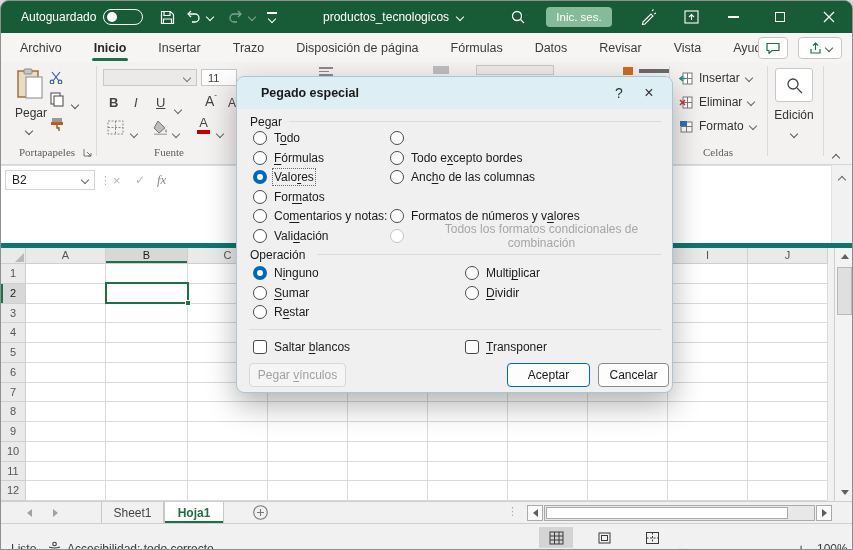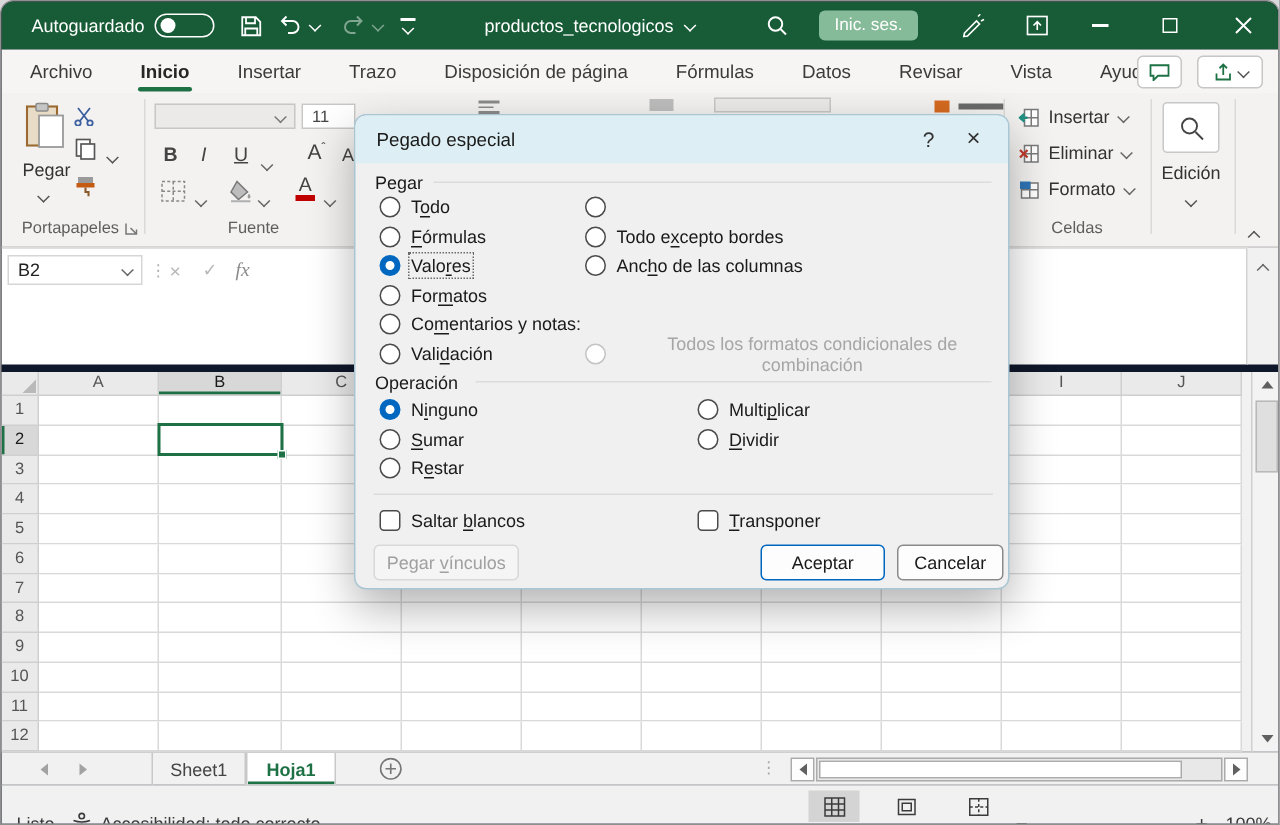--- a/index.html
+++ b/index.html
@@ -1,17 +1,17 @@
 <!DOCTYPE html>
 <html><head>
 <meta charset="utf-8">
 <style>
   * { margin:0; padding:0; box-sizing:border-box; font-family:"Liberation Sans","DejaVu Sans",sans-serif; }
   html,body { background:#d9d9d9; }
-  .window { position:relative; width:853px; height:550px; background:#0f172a;
+  .window { position:relative; width:853px; height:550px; background:#0f766e;
             border:1px solid #8f8f8f; border-radius:9px 9px 0 0; overflow:hidden; }
 
   
   .titlebar { position:absolute; left:0; top:0; width:853px; height:32px; background:#185c37; color:#fff;
               border-radius:8px 8px 0 0; }
   .titlebar .tb { position:absolute; top:0; height:32px; display:flex; align-items:center; color:#fff; }
   .autosave-label { left:20px; font-size:12px; }
   .toggle { position:absolute; left:102px; top:8px; width:40px; height:16px; border:1px solid #fff;
             border-radius:8px; }
   .toggle .knob { position:absolute; left:3px; top:2px; width:10px; height:10px; border-radius:50%; background:#fff; }
@@ -33,21 +33,21 @@
   .tab:first-child { margin-left:17px; }
   .tab.active { color:#262626; font-weight:700; }
   .tab.active::after { content:""; position:absolute; left:0; right:0; bottom:1px; height:3px; background:#1e7145; border-radius:2px; }
   .tr-box { position:absolute; top:4px; height:22px; border:1px solid #c8c6c4; border-radius:4px; background:#fff;
             display:flex; align-items:center; justify-content:center; gap:4px; }
 
   
   .ribbon { position:absolute; left:0; top:61px; width:853px; height:103px; background:#f3f2f1;
             border-bottom:1px solid #d8d6d4; font-size:12px; color:#333; }
   .rdiv { position:absolute; top:4px; width:1px; height:90px; background:#dcdad8; }
-  .grp-label { position:absolute; font-size:11px; color:#605e5c; text-align:center; }
+  .grp-label { position:absolute; font-size:11px; color:#605e5c; text-align:center;font-family:Liberation Serif, serif; }
   .rlbl { font-size:12px; color:#333; }
   .ricon-row { position:absolute; display:flex; align-items:center; gap:6px; }
   .selbox { position:absolute; height:17px; background:#eceae9; border:1px solid #c9c7c5; display:flex;
             align-items:center; font-size:11px; color:#444; }
   .sliver { position:absolute; background:#e1dfdd; }
 
   
   .formula { position:absolute; left:0; top:164px; width:830px; height:78px; background:#fff; border-top:1px solid #e0e0e0; }
   .f-right { position:absolute; left:830px; top:164px; width:23px; height:78px; background:#f1f1f1; border-left:1px solid #e3e3e3; }
   .namebox { position:absolute; left:4px; top:4px; width:90px; height:20px; border:1px solid #d6d6d6; background:#fff;
@@ -98,21 +98,21 @@
                border-top:1px solid #cfcfcf; font-size:12px; color:#3b3b3b; }
   .sb { position:absolute; top:0; height:27px; display:flex; align-items:center;margin-top:11px; }
   .viewbox { position:absolute; top:3px; width:34px; height:21px; display:flex; align-items:center; justify-content:center; }
   .viewbox.active { background:#d4d4d4; }
 
   
   .dialog { position:absolute; left:235px; top:75px; width:437px; height:317px; background:#f0f0f0;
             border:1px solid #a8c6d4; border-radius:8px; box-shadow:0 12px 30px rgba(0,0,0,.30); z-index:50; }
   .dlg-head { position:absolute; left:0; top:0; width:100%; height:32px; background:#ddeef4; border-radius:7px 7px 0 0;
               display:flex; align-items:center; font-size:12.5px; color:#1a1a1a; }
-  .dlg-title { padding-left:14px; flex:1; }
+  .dlg-title { padding-left:24px; flex:1;font-weight:bold; }
   .dlg-hbtn { width:30px; height:32px; display:flex; align-items:center; justify-content:center; font-size:14px; color:#333; }
   .sect-label { position:absolute; font-size:12px; color:#1a1a1a; }
   .sect-line { position:absolute; height:1px; background:#dcdcdc; }
   .opt { position:absolute; display:flex; align-items:center; gap:7px; font-size:12px; color:#1a1a1a; height:16px;text-align:center; }
   .opt.dis { color:#a6a6a6; }
   .radio { width:14px; height:14px; border-radius:50%; border:1px solid #4a4a4a; background:#fff; flex:0 0 auto; }
   .radio.on { border:4.5px solid #0067c0; }
   .radio.dis { border-color:#c3c3c3; }
   .cb { width:14px; height:14px; border:1px solid #4a4a4a; border-radius:3px; background:#fff; flex:0 0 auto; }
   .focus { outline:1px dotted #6a6a6a; outline-offset:1px; }
@@ -649,20 +649,24 @@
       <span class="radio"></span>
     </div>
     <div class="opt" style="left:153px;top:73px">
       <span class="radio"></span>
         <span>Todo e<u>x</u>cepto bordes</span>
     </div>
     <div class="opt" style="left:153px;top:92px">
       <span class="radio"></span>
         <span>Anc<u>h</u>o de las columnas</span>
     </div>
+    <div class="opt" style="left:153px;top:131px">
+      <span class="radio"></span>
+        <span>Formatos de números y v<u>a</u>lores</span>
+    </div>
     <div class="opt dis" style="left:153px;top:151px">
       <span class="radio dis"></span>
         <span>Todos los formatos condicionales de combinación</span>
     </div>
 
     <div class="sect-label" style="left:13px;top:171px">Operación</div>
     <div class="sect-line" style="left:80px;top:177px;width:344px"></div>
 
     <div class="opt" style="left:16px;top:188px">
       <span class="radio on"></span>

